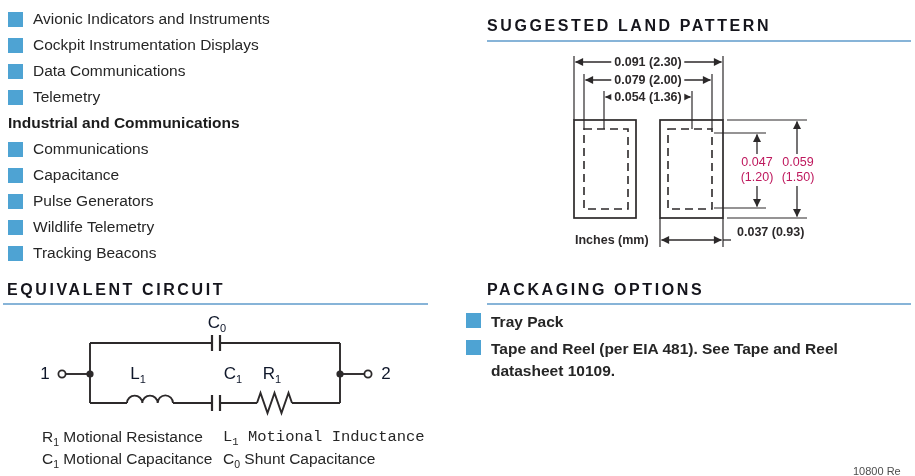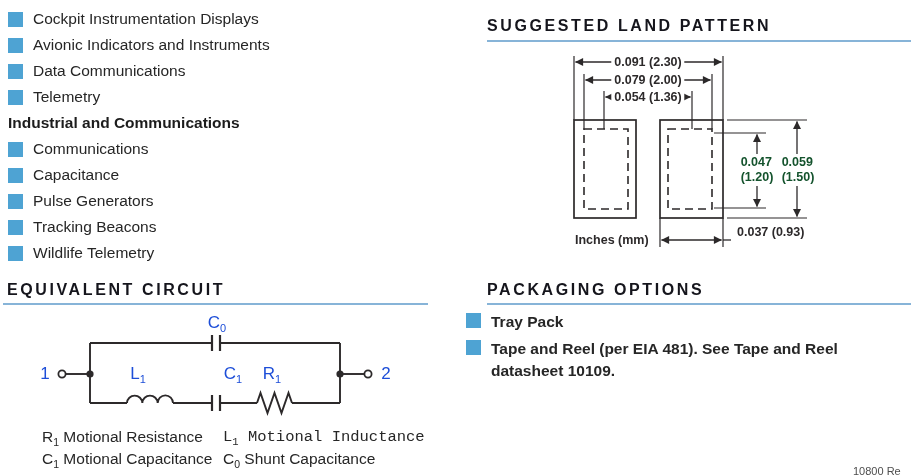--- a/index.html
+++ b/index.html
@@ -25,47 +25,47 @@
   .pkg-item{display:flex;align-items:flex-start;margin-bottom:5px;}
   .pkg-item .bullet{margin-top:2px;}
   .pkg-label{font-size:15.5px;line-height:22px;color:#262626;max-width:378px;}
   
   .dim-label{
     font-size:12.5px;font-weight:700;color:#2c292a;background:#ffffff;
     white-space:nowrap;padding:0 3px;line-height:14px;
   }
   .dim-center{transform:translate(-50%,-50%);text-align:right;}
   .dim-vblock{
-    font-size:12.5px;font-weight:700;color:#14532d;background:#ffffff;
-    text-align:left;line-height:15px;padding:1px 3px;transform:translate(-50%,-50%);
+    font-size:12.5px;font-weight:400;color:#be185d;background:#ffffff;
+    text-align:center;line-height:15px;padding:1px 3px;transform:translate(-50%,-50%);
   }
   .units-label{font-size:12.5px;font-weight:700;color:#2c292a;transform:translateY(-50%);white-space:nowrap;}
   
-  .cmp-label{font-size:17px;color:#1d4ed8;transform:translate(-50%,-50%);white-space:nowrap;}
+  .cmp-label{font-size:17px;color:#0f172a;transform:translate(-50%,-50%);white-space:nowrap;}
   .cmp-label .sub{font-size:11px;vertical-align:-4px;}
   .legend-item{position:absolute;font-size:15.5px;color:#262626;white-space:nowrap;}
   .legend-item .sub{font-size:10.5px;vertical-align:-4px;}
   .footer-note{font-size:11px;color:#4d4d4d;white-space:nowrap;text-align:center;}
   svg{display:block;}
   svg .ink{stroke:#2c292a;fill:none;}
 </style>
 </head>
 <body>
 
 <div class="abs" style="left:8px;top:6px;">
   <div class="app-item">
     <span class="bullet"></span>
+    <span class="app-label">Avionic Indicators and Instruments</span>
+  </div>
+  <div class="app-item">
+    <span class="bullet"></span>
     <span class="app-label">Cockpit Instrumentation Displays</span>
   </div>
   <div class="app-item">
     <span class="bullet"></span>
-    <span class="app-label">Avionic Indicators and Instruments</span>
-  </div>
-  <div class="app-item">
-    <span class="bullet"></span>
     <span class="app-label">Data Communications</span>
   </div>
   <div class="app-item">
     <span class="bullet"></span>
     <span class="app-label">Telemetry</span>
   </div>
   <div class="app-sub">Industrial and Communications</div>
   <div class="app-item">
     <span class="bullet"></span>
     <span class="app-label">Communications</span>
@@ -73,25 +73,25 @@
   <div class="app-item">
     <span class="bullet"></span>
     <span class="app-label">Capacitance</span>
   </div>
   <div class="app-item">
     <span class="bullet"></span>
     <span class="app-label">Pulse Generators</span>
   </div>
   <div class="app-item">
     <span class="bullet"></span>
+    <span class="app-label">Wildlife Telemetry</span>
+  </div>
+  <div class="app-item">
+    <span class="bullet"></span>
     <span class="app-label">Tracking Beacons</span>
-  </div>
-  <div class="app-item">
-    <span class="bullet"></span>
-    <span class="app-label">Wildlife Telemetry</span>
   </div>
 </div>
 
 <div class="abs sec-heading" style="left:487px;top:17px;">SUGGESTED LAND PATTERN</div>
 <div class="abs rule" style="left:487px;top:40px;width:424px;"></div>
 
 <div class="abs" style="left:487px;top:40px;width:424px;height:215px;">
   <svg class="abs" style="left:0;top:0;" width="424" height="215" viewBox="0 0 424 215">
     <defs>
       <marker id="ah" viewBox="0 0 10 10" refX="9.5" refY="5" markerUnits="userSpaceOnUse" markerWidth="10" markerHeight="8" orient="auto-start-reverse">

